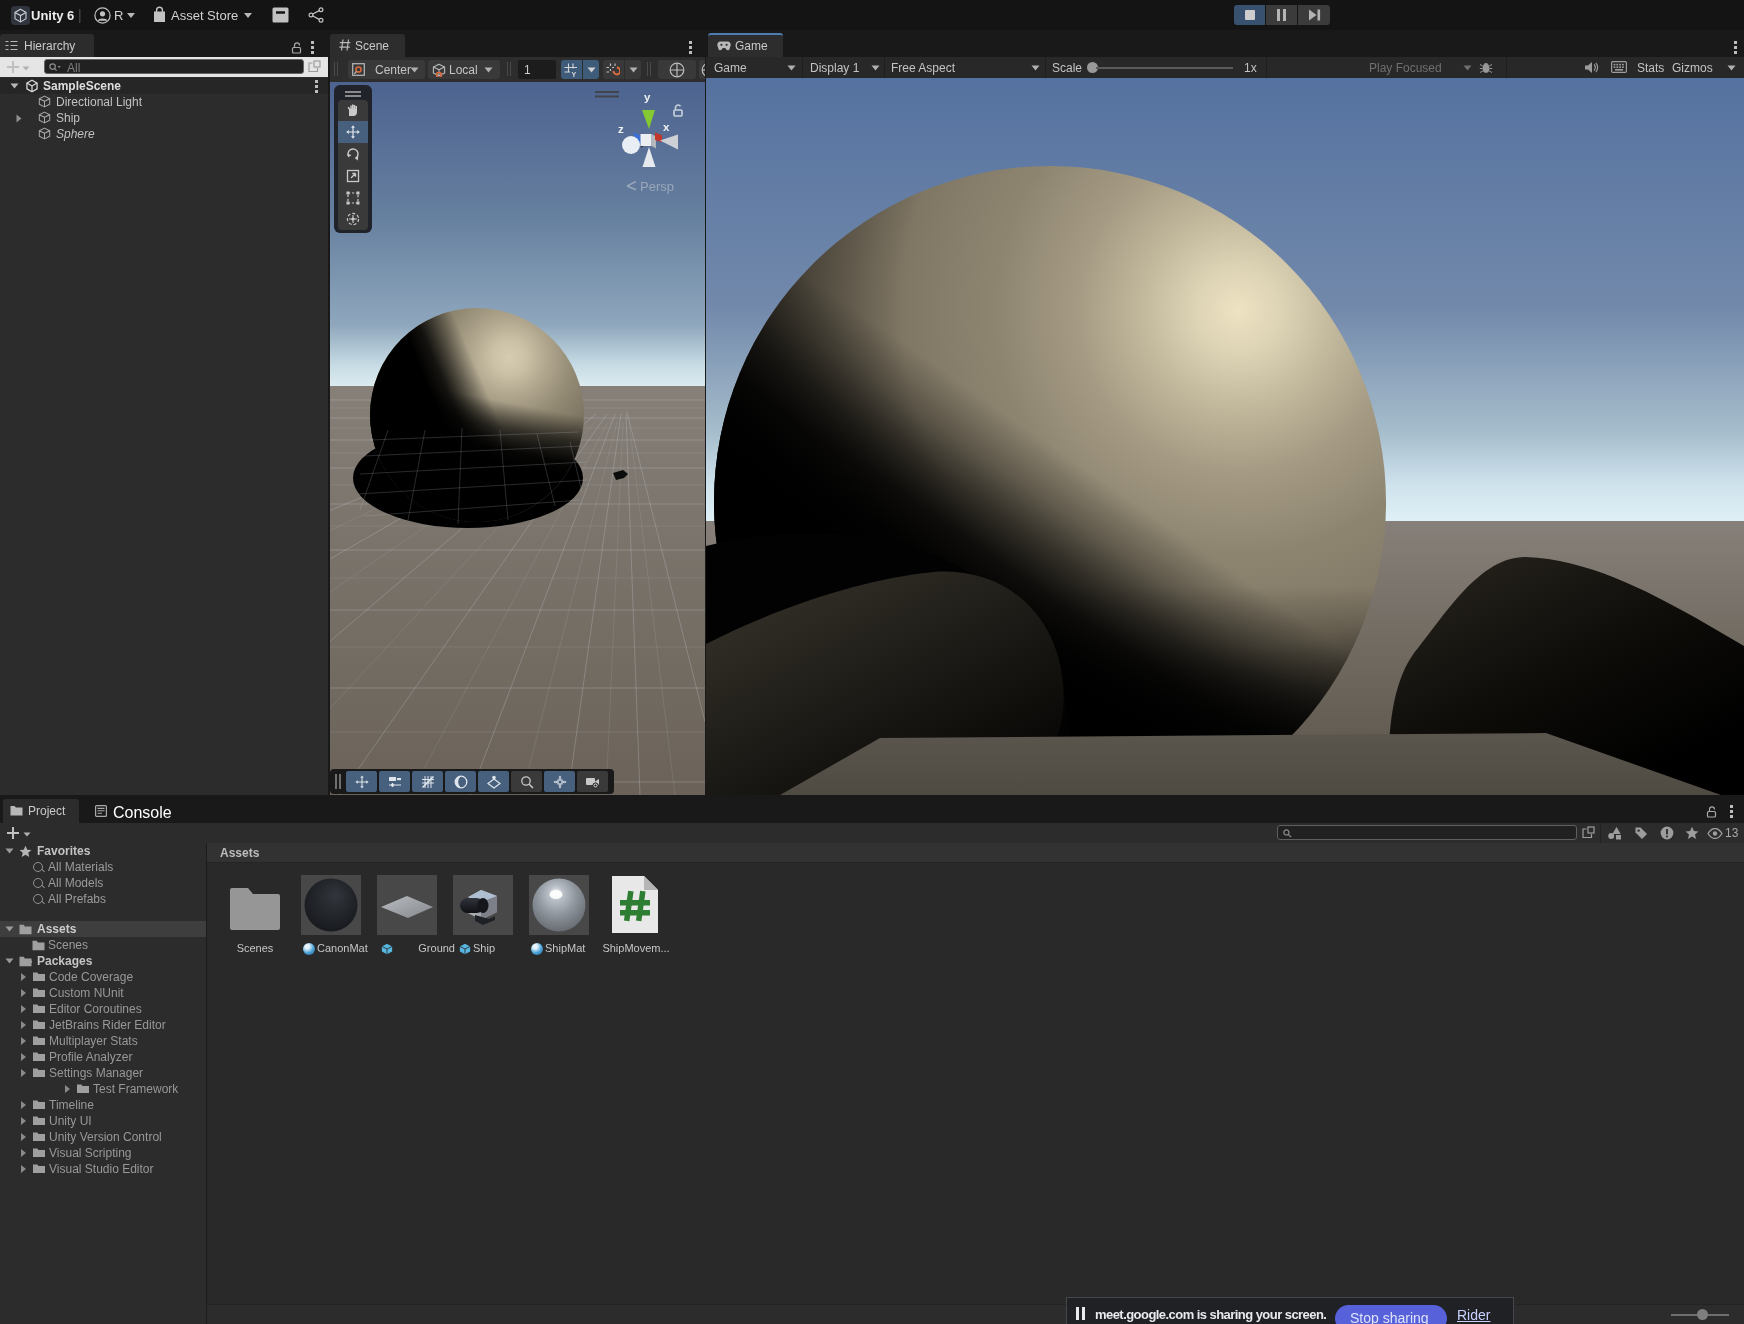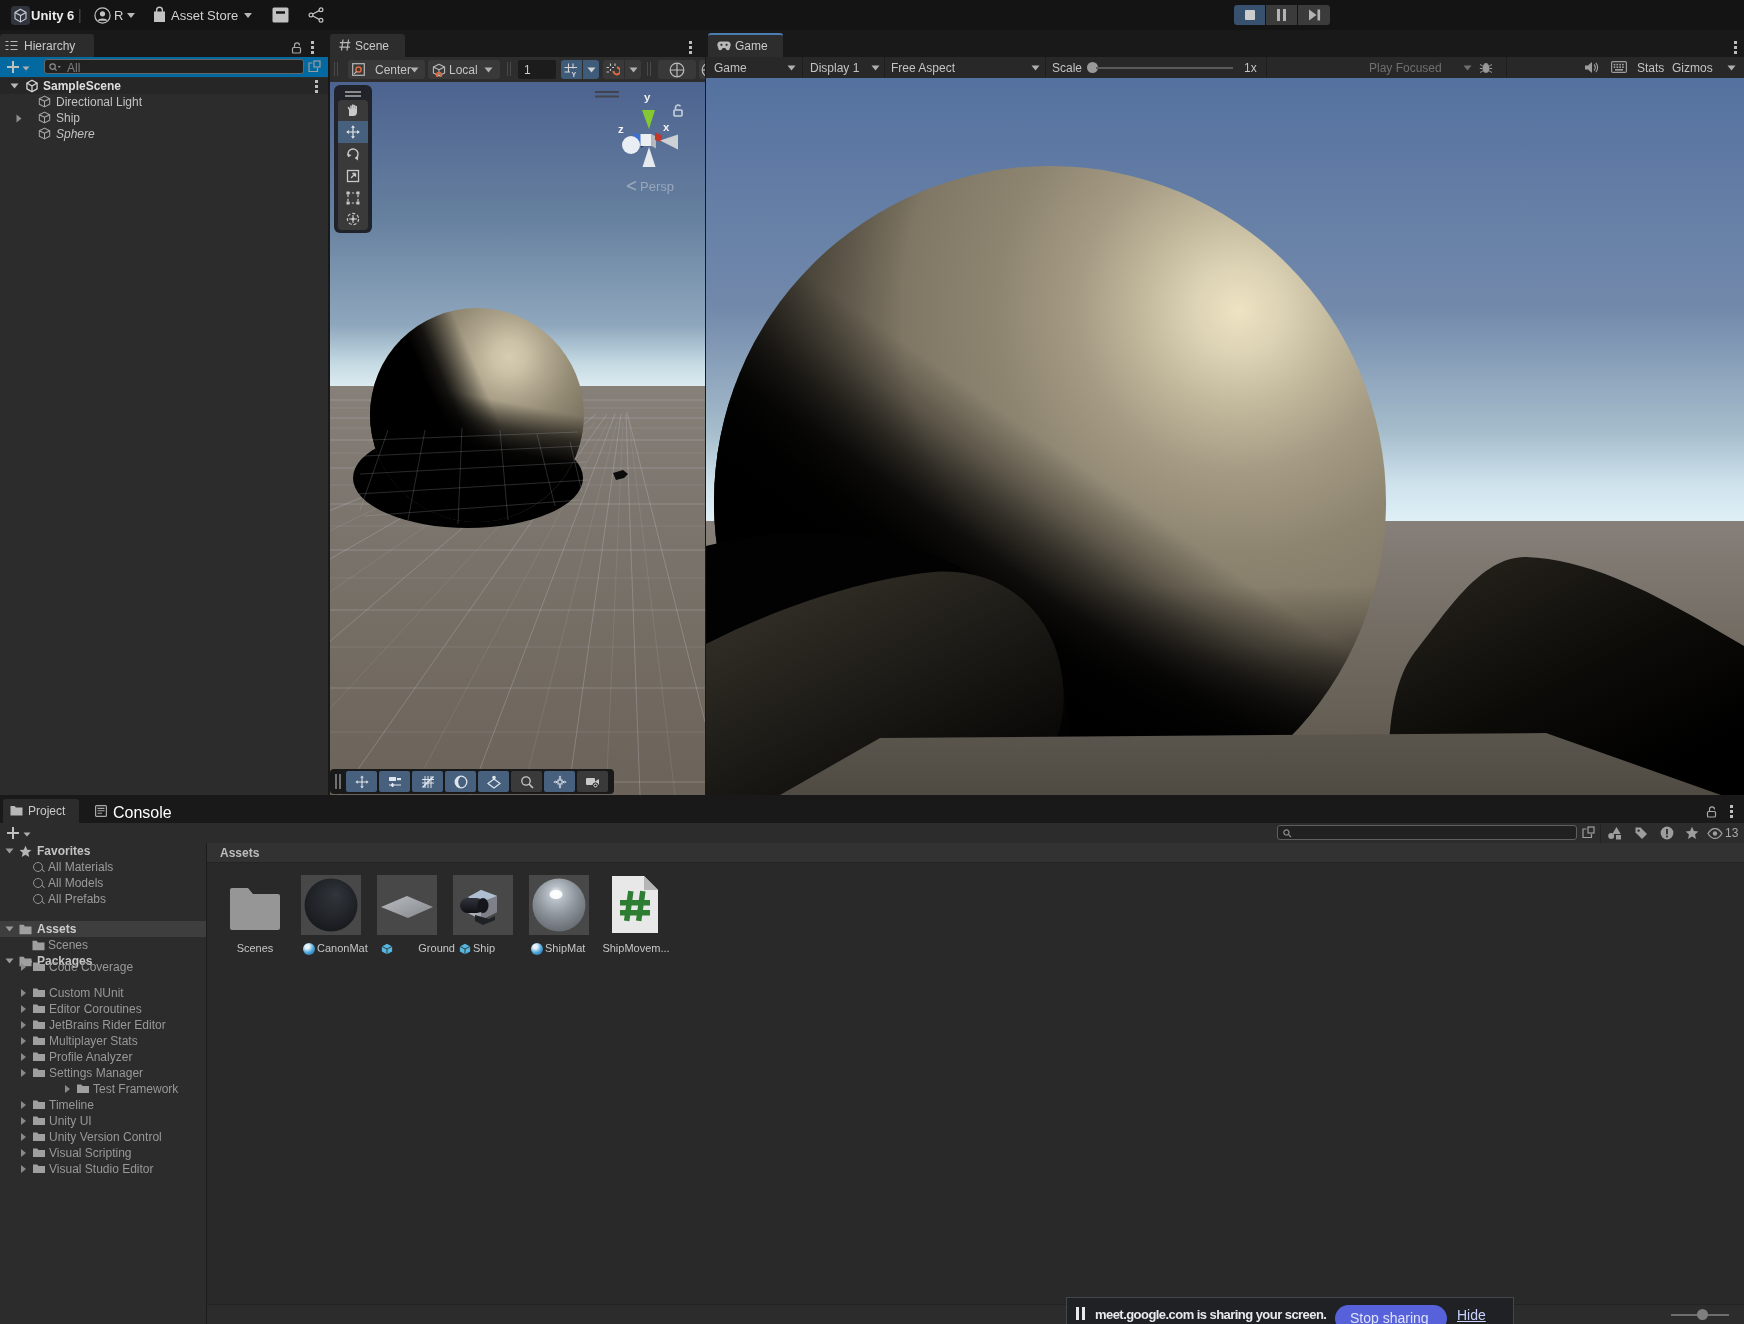--- a/index.html
+++ b/index.html
@@ -103,21 +103,21 @@
     </g>
   </svg>
   <span class="abs" style="left:24px;top:5px;font-size:12px;color:#cacaca;">Hierarchy</span>
 </div>
 
 <svg class="abs" style="left:291px;top:42px;" width="12" height="12" viewBox="0 0 12 12">
   <rect x="1.5" y="5.5" width="8" height="5.5" rx="1" fill="none" stroke="#a8a8a8" stroke-width="1.2"></rect>
   <path d="M3.5 5.5 V3.4 a2.5 2.5 0 0 1 5 0" fill="none" stroke="#a8a8a8" stroke-width="1.2"></path>
 </svg>
 <div class="abs" style="left:311px;top:41px;width:3px;height:3px;background:#bdbdbd;box-shadow:0 5px #bdbdbd,0 10px #bdbdbd;"></div>
-<div class="abs" id="hier-toolbar" style="left:0;top:57px;width:328px;height:20px;background:#0369a1;">
+<div class="abs" id="hier-toolbar" style="left:0;top:57px;width:328px;height:20px;background:#e5e5e5;">
   <svg class="abs" style="left:7px;top:4px;" width="12" height="12" viewBox="0 0 12 12">
       <path d="M5 0 h2 v5 h5 v2 h-5 v5 h-2 v-5 h-5 v-2 h5 Z" fill="#c0c0c0"></path>
     </svg>
   <svg class="abs" style="left:22px;top:9px;" width="8" height="5" viewBox="0 0 8 5">
       <path d="M0.5 0.5 L4 4.5 L7.5 0.5 Z" fill="#b0b0b0"></path>
     </svg>
   <div class="abs" style="left:44px;top:2px;width:260px;height:15px;background:#212121;border:1px solid #656565;border-radius:3px;">
     <svg class="abs" style="left:4px;top:2.5px;" width="12" height="9" viewBox="0 0 12 9">
       <circle cx="3.6" cy="3.6" r="2.7" fill="none" stroke="#8d8d8d" stroke-width="1.2"></circle>
       <path d="M5.6 5.6 L7.6 7.6" stroke="#8d8d8d" stroke-width="1.2"></path>
@@ -768,21 +768,21 @@
   </div>
   <div class="abs" style="left:0;top:110px;width:206px;height:16px;">
     <svg class="abs" style="left:5px;top:5px;" width="9" height="6" viewBox="0 0 9 6">
         <path d="M0.5 0.5 h8 L4.5 5.5 Z" fill="#9a9a9a"></path>
       </svg>
     <svg class="abs" style="left:19px;top:3px;" width="13" height="11" viewBox="0 0 13 11">
         <path d="M0.5 0.8 h4.2 l1.2 1.6 h6.6 v7.8 h-12 z M1.5 10.2 l2 -5.5 h10 l-2.2 5.5 z" fill="#9f9f9f"></path>
       </svg>
     <span class="abs" style="left:37px;top:1px;font-size:12px;font-weight:bold;color:#c4c4c4;">Packages</span>
   </div>
-  <div class="abs pkg" style="top:116px;">
+  <div class="abs pkg" style="top:126px;">
       <span>Code Coverage</span>
     </div>
   <div class="abs pkg" style="top:142px;">
       <span>Custom NUnit</span>
     </div>
   <div class="abs pkg" style="top:158px;">
       <span>Editor Coroutines</span>
     </div>
   <div class="abs pkg" style="top:174px;">
       <span>JetBrains Rider Editor</span>
@@ -919,14 +919,14 @@
   <div class="abs" style="left:1490px;top:4px;width:11px;height:11px;border-radius:50%;background:#7e7e7e;"></div>
 </div>
 
 <div class="abs" id="meet-popup" style="left:1066px;top:1297px;width:448px;height:27px;background:#1f2124;border:1px solid #45484b;border-bottom:none;">
   <div class="abs" style="left:9px;top:9px;width:3px;height:13px;background:#e8eaed;"></div>
   <div class="abs" style="left:15px;top:9px;width:3px;height:13px;background:#e8eaed;"></div>
   <span class="abs" style="left:28px;top:9px;font-size:13px;font-weight:bold;color:#e8eaed;white-space:nowrap;letter-spacing:-0.55px;text-align:center;">meet.google.com is sharing your screen.</span>
   <div class="abs" style="left:268px;top:7px;width:112px;height:27px;border-radius:14px;background:#5661da;">
     <span class="abs" style="left:15px;top:5px;font-size:14px;color:#dfe3fb;white-space:nowrap;">Stop sharing</span>
   </div>
-  <span class="abs" style="left:390px;top:9px;font-size:14px;color:#c9d2ff;text-decoration:underline;">Hide</span>
+  <span class="abs" style="left:390px;top:9px;font-size:14px;color:#c9d2ff;text-decoration:underline;">Rider</span>
 </div>
 
 </body></html>

